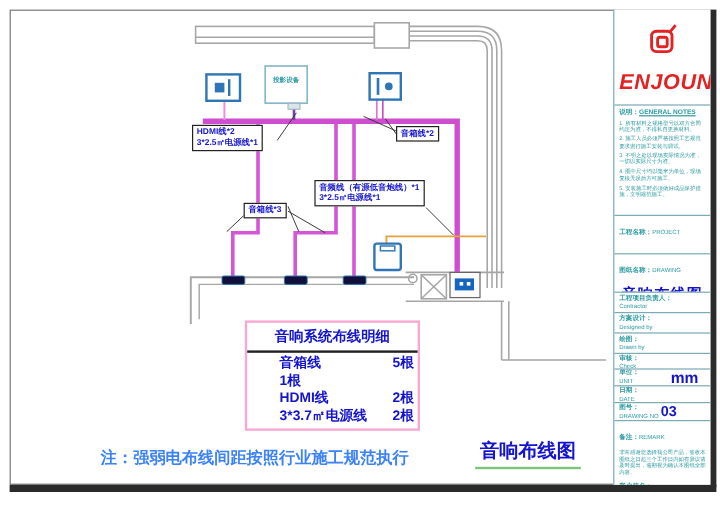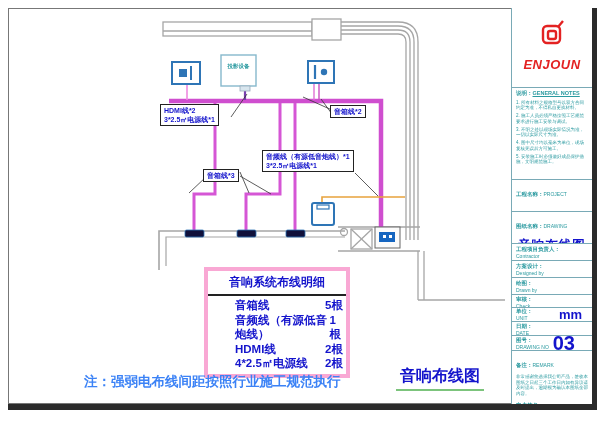--- a/index.html
+++ b/index.html
@@ -8,33 +8,33 @@
   .page-border{position:absolute;left:8px;top:8px;width:584px;height:396px;border:1.5px solid #777;box-sizing:border-box;}
   .shadow-bottom{position:absolute;left:8px;top:404px;width:589px;height:6px;background:#2b2b2b;}
   .shadow-right{position:absolute;left:592px;top:8px;width:5px;height:398px;background:#2b2b2b;}
   svg.plan{position:absolute;left:0;top:0;}
   
   .lblbox{position:absolute;background:#fff;border:1px solid #222;color:#1414cc;font-weight:bold;
     font-size:7px;line-height:9px;padding:1px 3px;white-space:nowrap;z-index:5;}
   .projector-text{position:absolute;left:223px;top:63px;width:31px;color:#2b9aa0;font-size:5.5px;
     text-align:center;font-weight:bold;z-index:5;}
   
-  .wtable{position:absolute;left:204px;top:267px;width:146px;border:4px solid #f9a8d4;background:#fff;box-sizing:border-box;z-index:5;}
+  .wtable{position:absolute;left:204px;top:267px;width:146px;border:2px solid #f9a8d4;background:#fff;box-sizing:border-box;z-index:5;}
   .wtable .ttl{border-bottom:2px solid #222;text-align:center;font-size:12px;font-weight:bold;color:#1414cc;padding:3px 0;}
   .wtable .rows{padding:2px 3px 3px 3px;margin-left:24px;}
   .wtable .trow{display:flex;justify-content:space-between;font-size:11.5px;font-weight:bold;color:#1414cc;line-height:14.5px;}
   .note{position:absolute;left:84px;top:373px;font-size:13.5px;font-weight:bold;color:#3b82f6;z-index:5;}
   .caption{position:absolute;left:396px;top:366px;font-size:16px;font-weight:bold;color:#1414cc;
     border-bottom:2px solid #7cc47c;padding:0 4px 2px 4px;z-index:5;}
   
   .panel{position:absolute;left:511px;top:8px;width:81px;height:396px;border-left:1px solid #79aab6;
     display:flex;flex-direction:column;box-sizing:border-box;background:#fff;z-index:6;}
   .prow{border-bottom:1px solid #79aab6;box-sizing:border-box;padding:2px 4px;position:relative;overflow:hidden;}
   .logo-row{height:80px;text-align:center;}
-  .logo-text{color:#e32222;font-weight:bold;font-style:italic;font-size:13px;letter-spacing:.5px;margin-top:1px;}
+  .logo-text{color:#e32222;font-weight:bold;font-style:italic;font-size:18px;letter-spacing:.5px;margin-top:1px;}
   .notes-row{height:92px;}
   .nhead{font-size:5.5px;font-weight:bold;color:#2b9aa0;}
   .nhead .u{text-decoration:underline;}
   .nitem{font-size:4.5px;line-height:5.5px;color:#2b9aa0;margin-top:2.5px;}
   .sec-head{font-size:5.5px;font-weight:bold;color:#2b9aa0;}
   .cn{font-size:5.5px;font-weight:bold;color:#2b9aa0;line-height:7px;}
   .en{font-size:5px;color:#2b9aa0;line-height:6px;}
   .bigblue{color:#1414cc;font-weight:bold;}
   .dwg-name{font-size:12.5px;text-align:center;margin-top:5px;letter-spacing:1px;}
   .valrow{display:flex;justify-content:space-between;align-items:center;}
@@ -129,29 +129,28 @@
   <div class="lblbox" style="left:203px;top:169px;">音箱线*3</div>
 
   <div class="wtable">
     <div class="ttl">音响系统布线明细</div>
     <div class="rows">
       <div class="trow">
         <span>音箱线</span>
         <span>5根</span>
       </div>
       <div class="trow">
-        <span>音频线（有源低音炮线）</span>
         <span>1根</span>
       </div>
       <div class="trow">
         <span>HDMI线</span>
         <span>2根</span>
       </div>
       <div class="trow">
-        <span>4*2.5㎡电源线</span>
+        <span>3*3.7㎡电源线</span>
         <span>2根</span>
       </div>
     </div>
   </div>
 
   <div class="note">注：强弱电布线间距按照行业施工规范执行</div>
   <div class="caption">音响布线图</div>
 
   <div class="panel">
     <div class="prow logo-row">
@@ -210,21 +209,21 @@
     </div>
     <div class="prow" style="height:14px;padding-top:1px;">
       <div class="cn">日期：</div>
       <div class="en">DATE</div>
     </div>
     <div class="prow valrow" style="height:15px;">
       <div>
         <div class="cn">图号：</div>
         <div class="en">DRAWING NO</div>
       </div>
-      <div class="bigblue" style="font-size:20px;margin-right:13px;">03</div>
+      <div class="bigblue" style="font-size:12px;margin-right:24px;">03</div>
     </div>
     <div class="prow" style="height:53px;border-bottom:none;">
       <span class="sec-head">备注：</span><span class="en">REMARK</span>
       <div class="remark-txt">非常感谢您选择我公司产品，签收本图纸之日起三个工作日内如有异议请及时提出，逾期视为确认本图纸全部内容。</div>
       <div class="sig">客户签名：</div>
     </div>
   </div>
 
   <div class="shadow-bottom"></div>
   <div class="shadow-right"></div>

